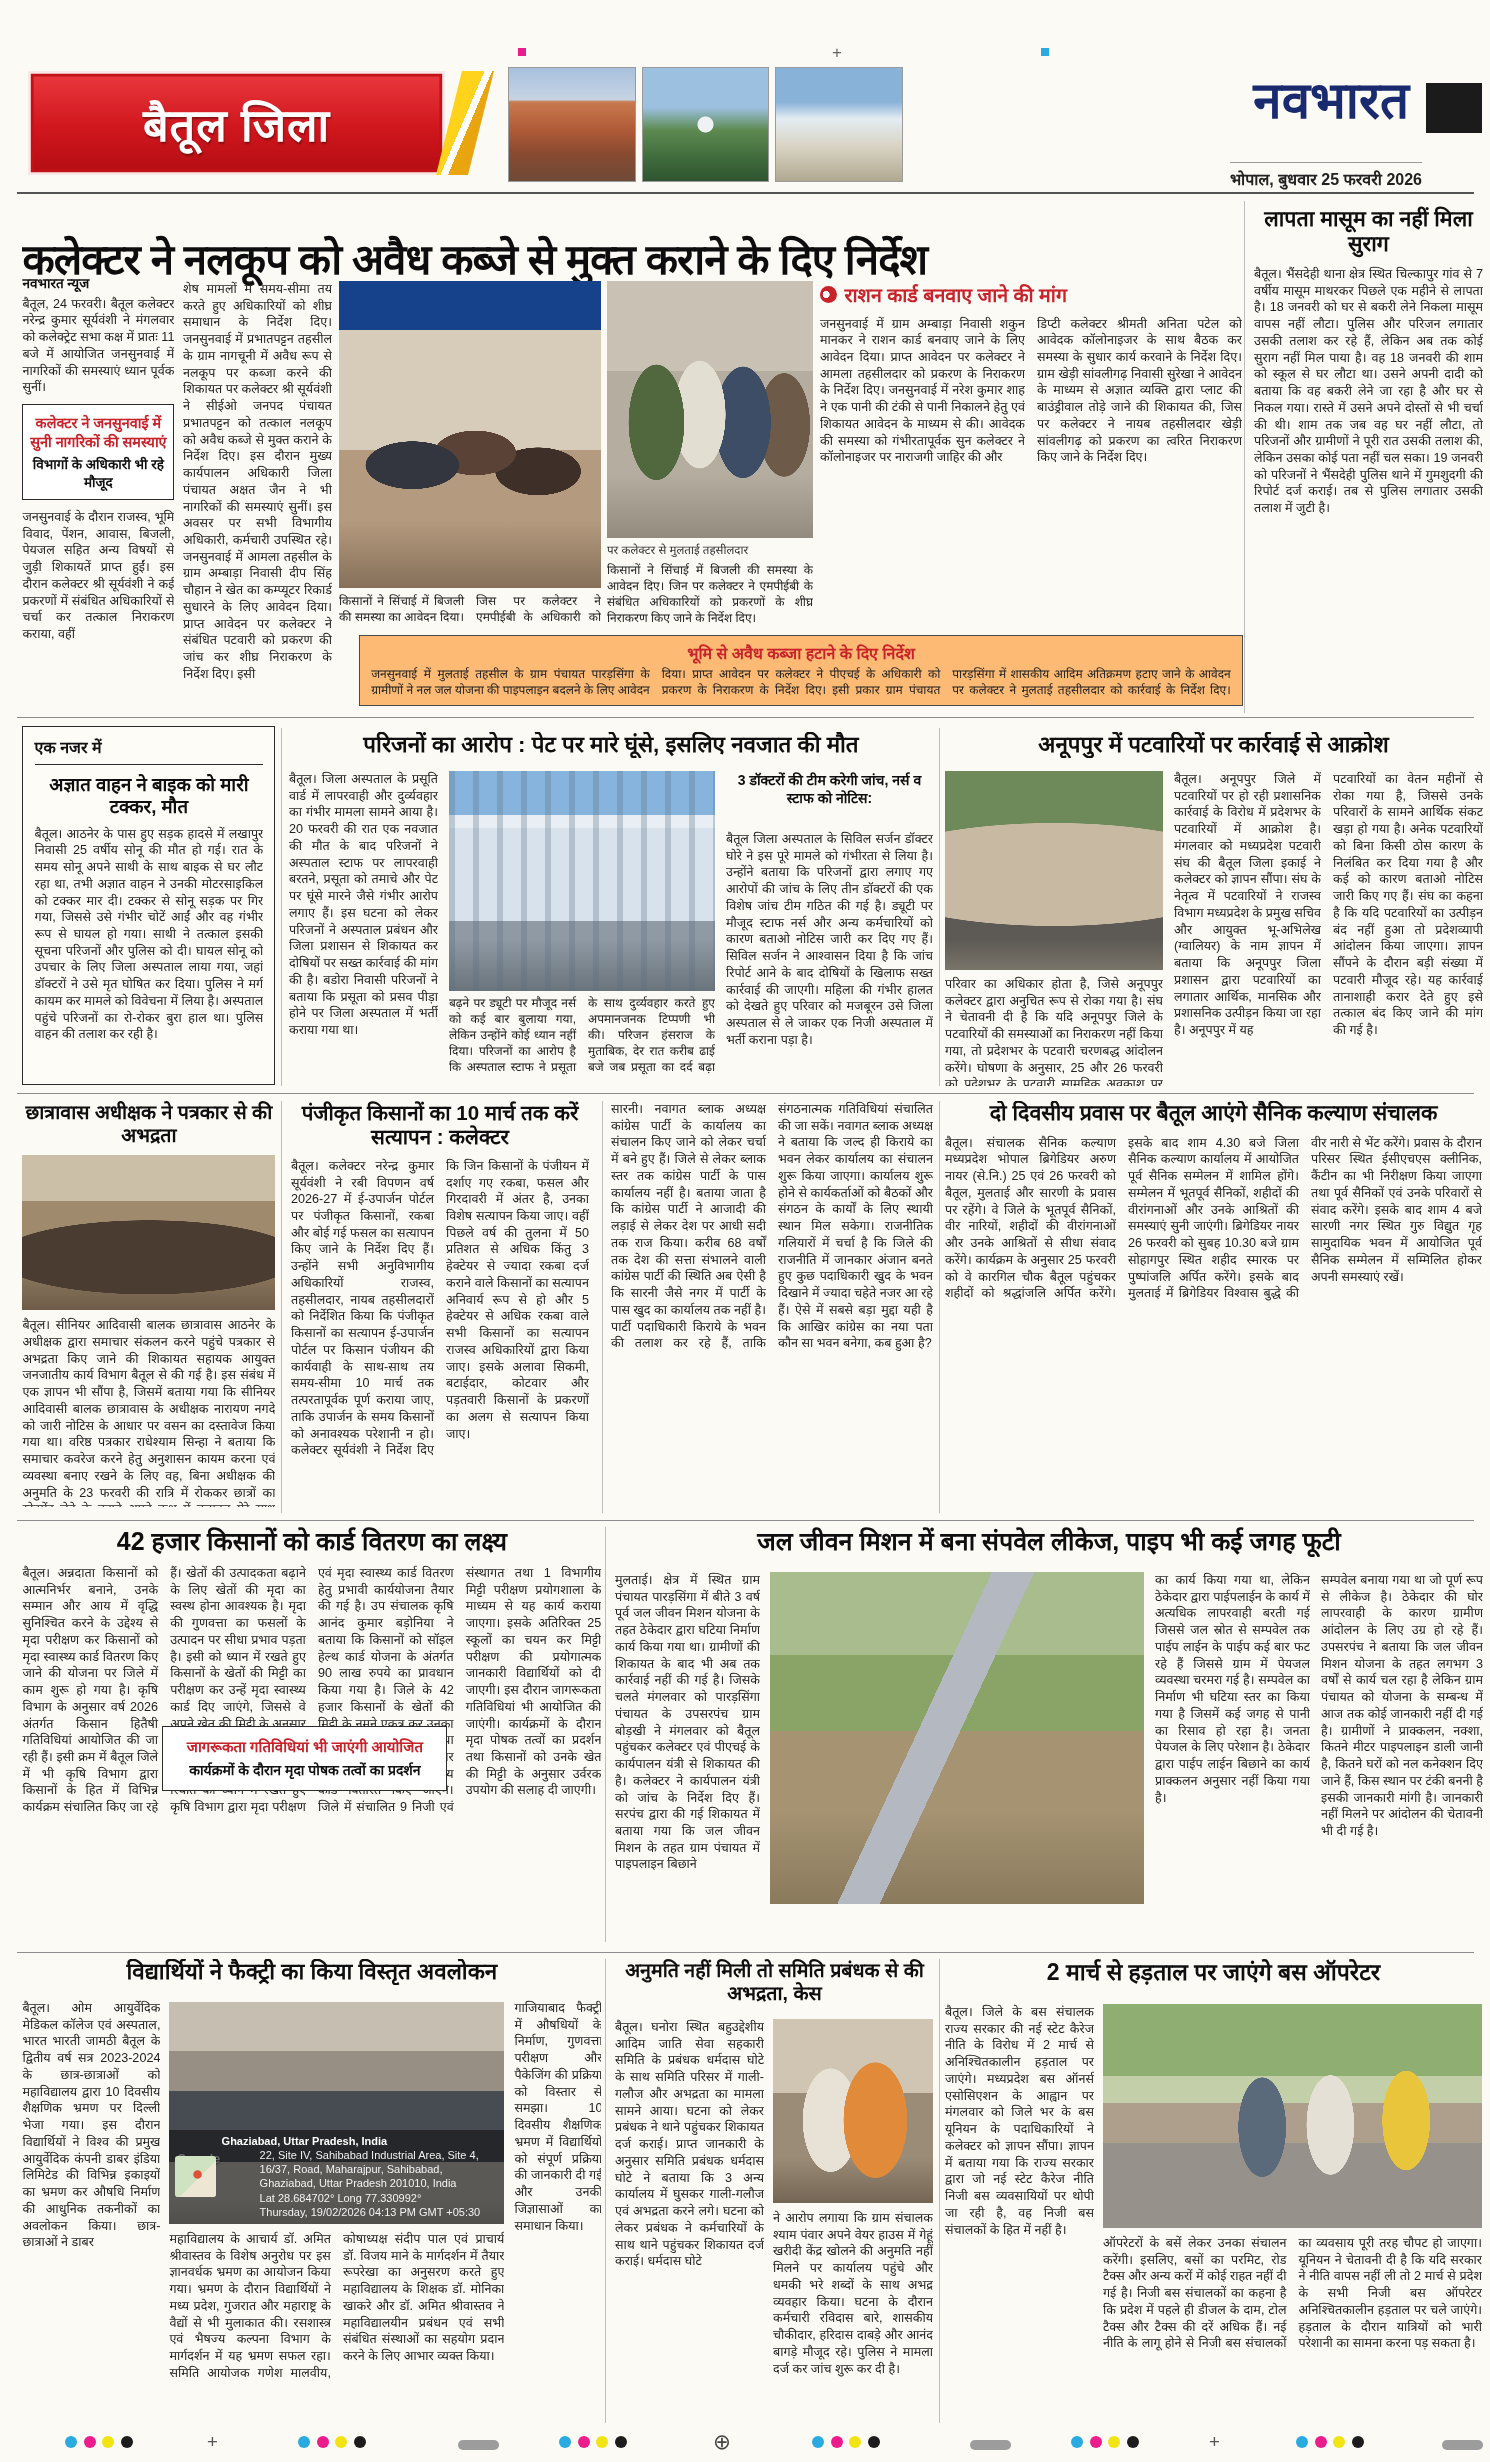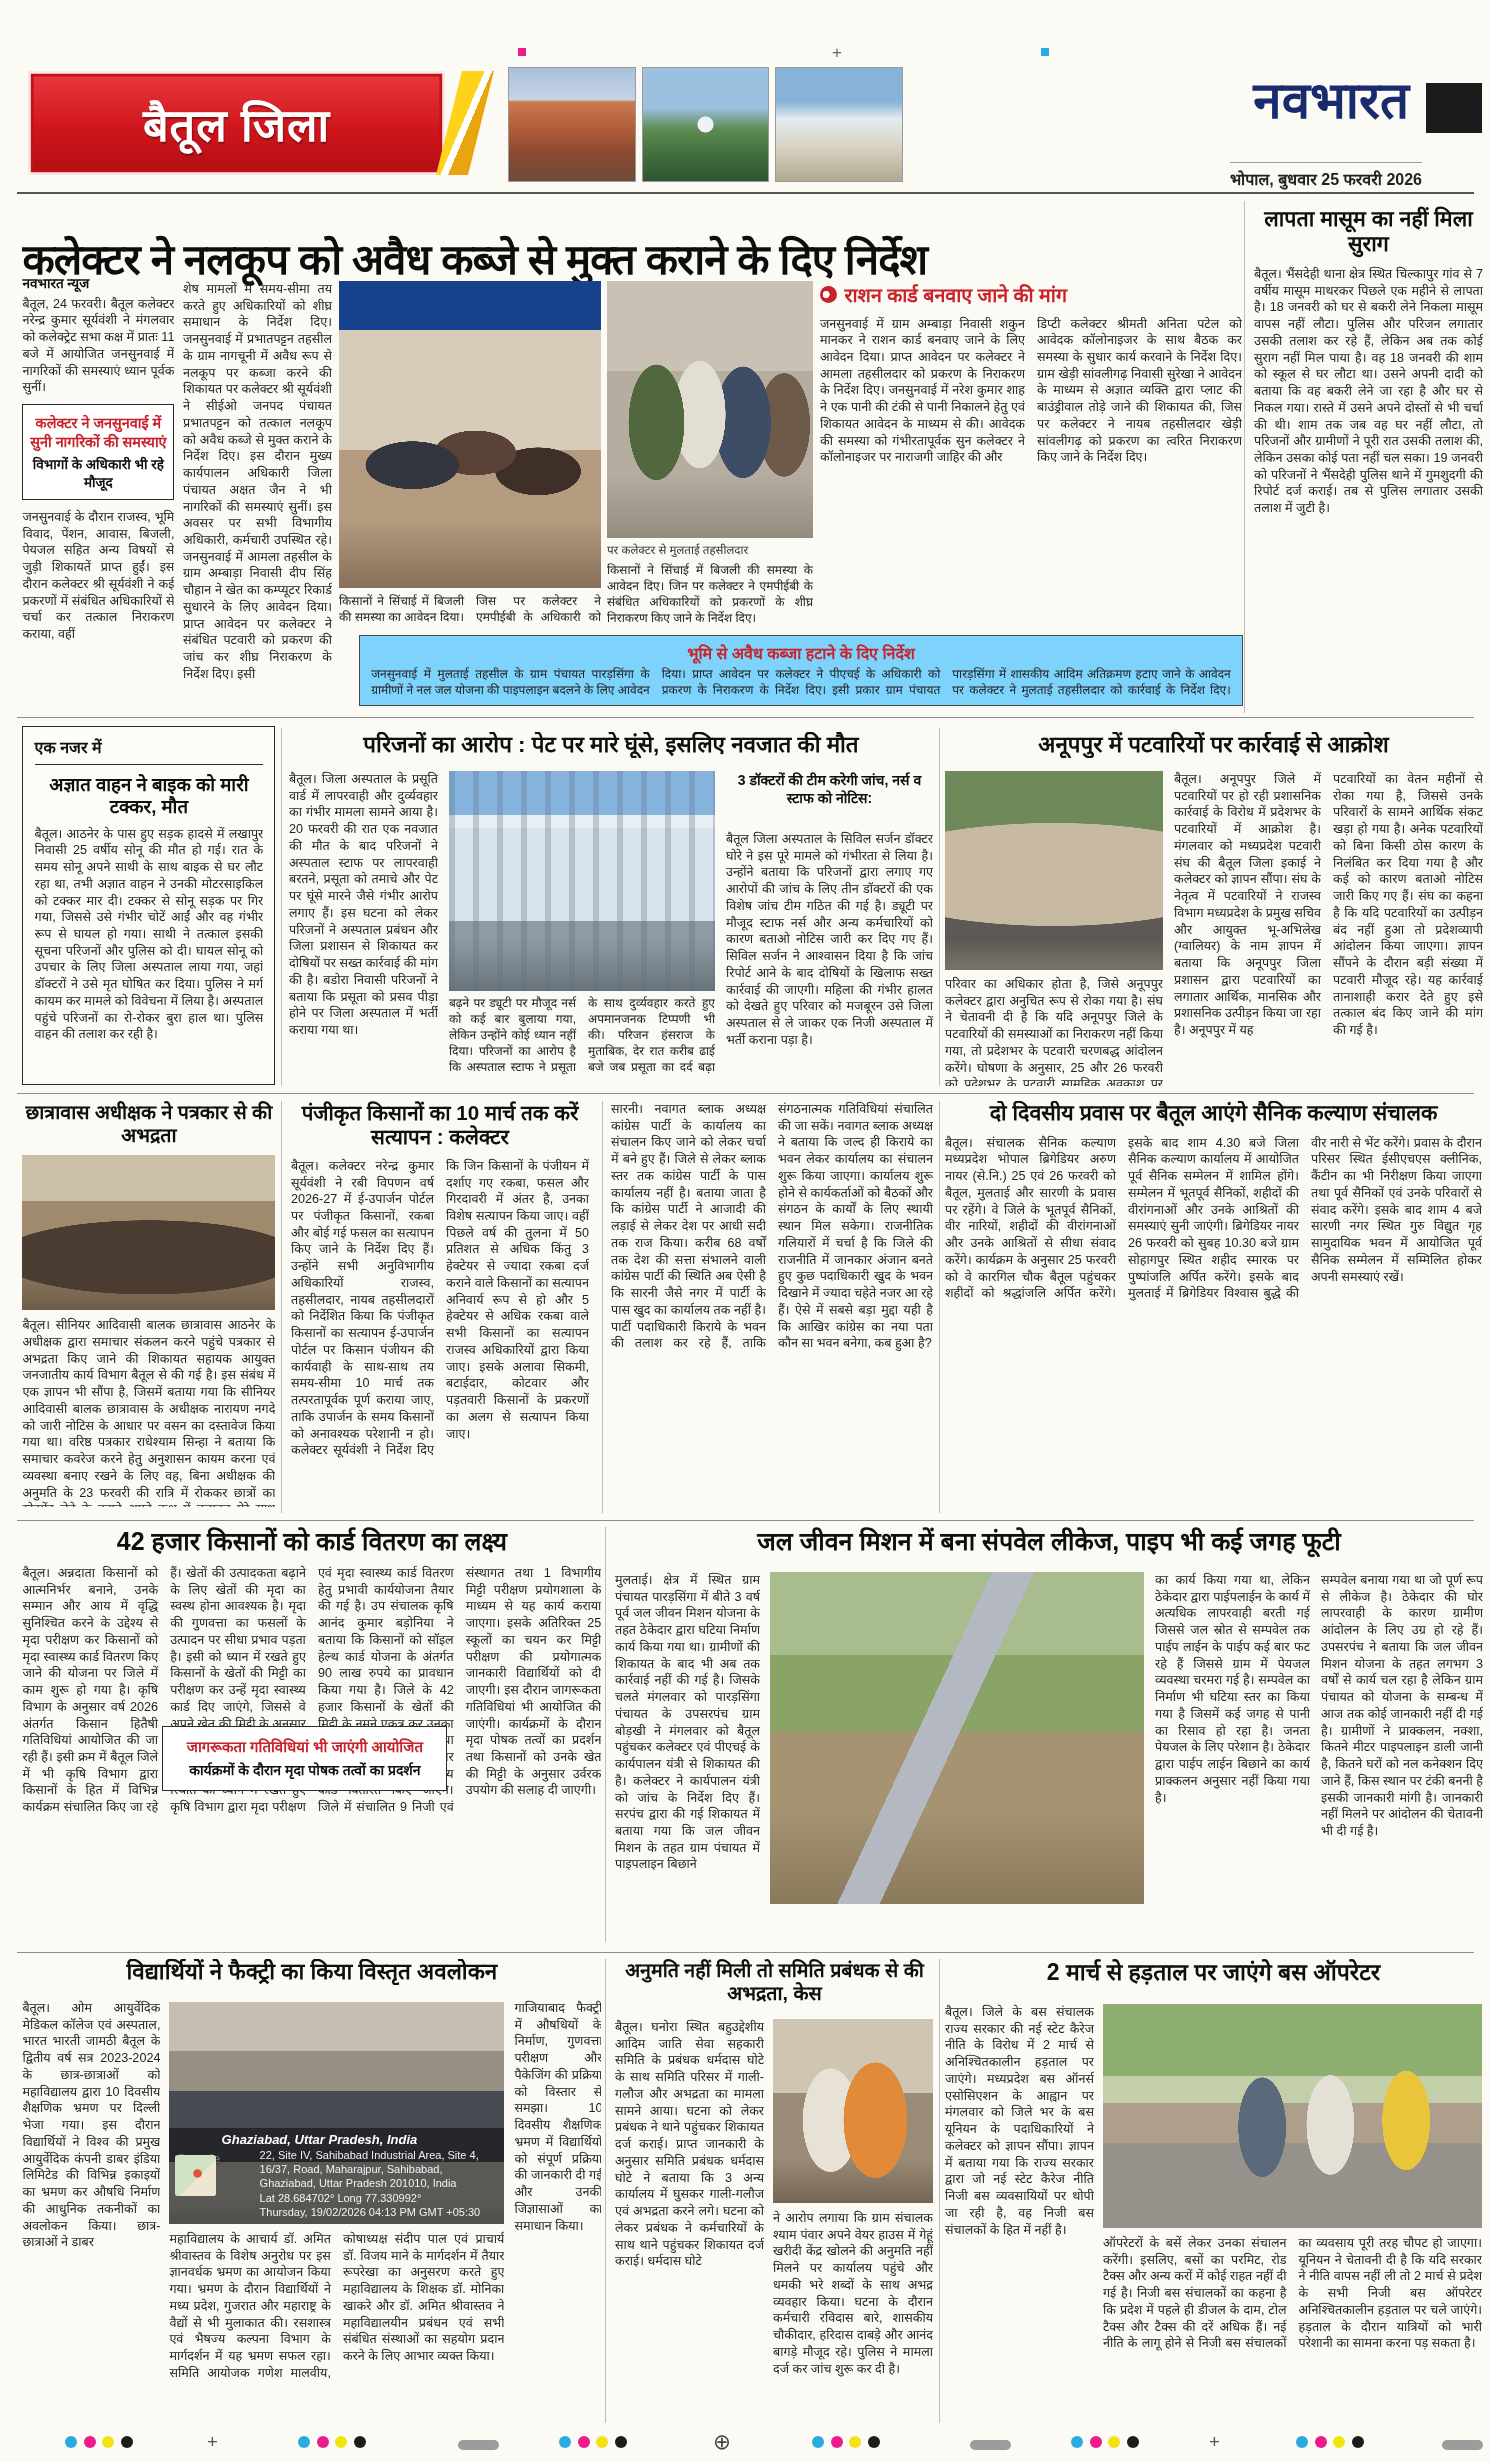--- a/index.html
+++ b/index.html
@@ -22,21 +22,21 @@
   .hl1{color:#c8232a;font-weight:700;font-size:14.4px;line-height:1.3;margin-bottom:4.7px;}
   .hl2{font-weight:700;font-size:13.5px;line-height:1.3;color:#111;}
   .photo{position:absolute;overflow:hidden;background:#cfcabe;}
   .photo-inline{position:relative;overflow:hidden;background:#cfcabe;}
   .eknazar{border:1.4px solid #2b2b2b;padding:9.3px 11.2px;background:#fdfcf7;box-sizing:border-box;}
   .kicker{font-weight:700;font-size:16px;border-bottom:1.4px solid #2b2b2b;padding-bottom:5.6px;margin-bottom:9.3px;color:#111;}
   .rbullet{display:inline-block;width:17px;height:17px;border-radius:50%;
            background:radial-gradient(circle at 36% 50%,#fff 0 3.3px,#c8232a 3.7px);
            vertical-align:-2.8px;margin-right:7.5px;flex:0 0 auto;}
   .ration-head{display:flex;align-items:center;font-weight:700;font-size:19.6px;color:#c8232a;margin-bottom:7.5px;}
-  .bhumi{border:0.9px solid #4a4a4a;padding:5.6px 11.2px;box-sizing:border-box;background:#7dd3fc;}
+  .bhumi{border:0.9px solid #4a4a4a;padding:5.6px 11.2px;box-sizing:border-box;background:#fdba74;}
   .bhumi-head{color:#c8232a;font-weight:700;font-size:16px;text-align:center;margin-bottom:3.7px;}
   .soilbox{position:absolute;left:140px;top:199px;width:285px;background:#fff;border:1.4px solid #2b2b2b;
            padding:10.2px 8.4px;text-align:center;box-sizing:border-box;}
   .edition-box{position:absolute;left:28px;top:71px;width:417px;height:104px;
                background:linear-gradient(180deg,#ea3a3f 0%,#d0161d 55%,#b30d13 100%);
                display:flex;align-items:center;justify-content:center;
                box-shadow:inset 0 0 0 2.8px rgba(255,255,255,.9), inset 0 0 0 5.6px #c21218;}
   .edition-text{color:#fff;font-size:45px;font-weight:800;letter-spacing:0.9px;text-shadow:0.9px 1.9px 1.9px rgba(0,0,0,.35);}
   .edition-accent{position:absolute;left:449px;top:71px;width:32px;height:104px;
                   background:linear-gradient(100deg,#ffd31c 0 45%,#ffffff 45% 60%,#e8a50f 60%);
@@ -47,21 +47,21 @@
   .brand-square{position:absolute;right:0;top:7.5px;width:56px;height:50px;background:#1b1b1b;}
   .brand-dateline{position:absolute;right:60px;bottom:0;font-size:16px;font-weight:700;color:#222;
                   border-top:0.9px solid #9a9a9a;padding-top:4.7px;}
   .lead-headline{position:absolute;left:22.4px;top:201px;width:1216px;font-size:42px;font-weight:800;
                  letter-spacing:-0.9px;color:#0d0d0d;white-space:nowrap;overflow:hidden;}
   .geotag{position:absolute;left:0;right:0;bottom:0;background:rgba(18,18,18,.62);color:#fff;
           display:flex;gap:5.6px;padding:4.7px 5.6px;align-items:center;}
   .geomap{width:41px;height:41px;flex:0 0 auto;border-radius:2.8px;
           background:radial-gradient(circle at 55% 45%,#e05038 0 3.7px,transparent 4.7px),
                      linear-gradient(135deg,#cfe3c2 0 55%,#ece6d2 55%);}
-  .geoplace{font-size:13px;font-weight:700;line-height:1.2;font-style:italic;}
+  .geoplace{font-size:11px;font-weight:700;line-height:1.2;}
   .geoaddr{font-size:11px;line-height:1.3;opacity:.93;margin-left:38px;}
   .gwm{position:absolute;left:7.5px;bottom:58px;color:#fff;font-weight:700;font-size:12px;letter-spacing:0.4px;
        text-shadow:0 0.9px 1.9px rgba(0,0,0,.7);}
   .mark{position:absolute;}
   .mark-plus{font-size:17px;color:#666;}
   .mark-sq{width:8.4px;height:8.4px;}
   .dotrow{position:absolute;top:2436px;display:flex;gap:6.5px;}
   .dot{width:12px;height:12px;border-radius:50%;}
   .fplus{position:absolute;top:2431px;font-size:18.6px;color:#555;}
   .fpill{position:absolute;top:2440px;width:41px;height:10.2px;border-radius:5.6px;background:#9c9c9c;}

